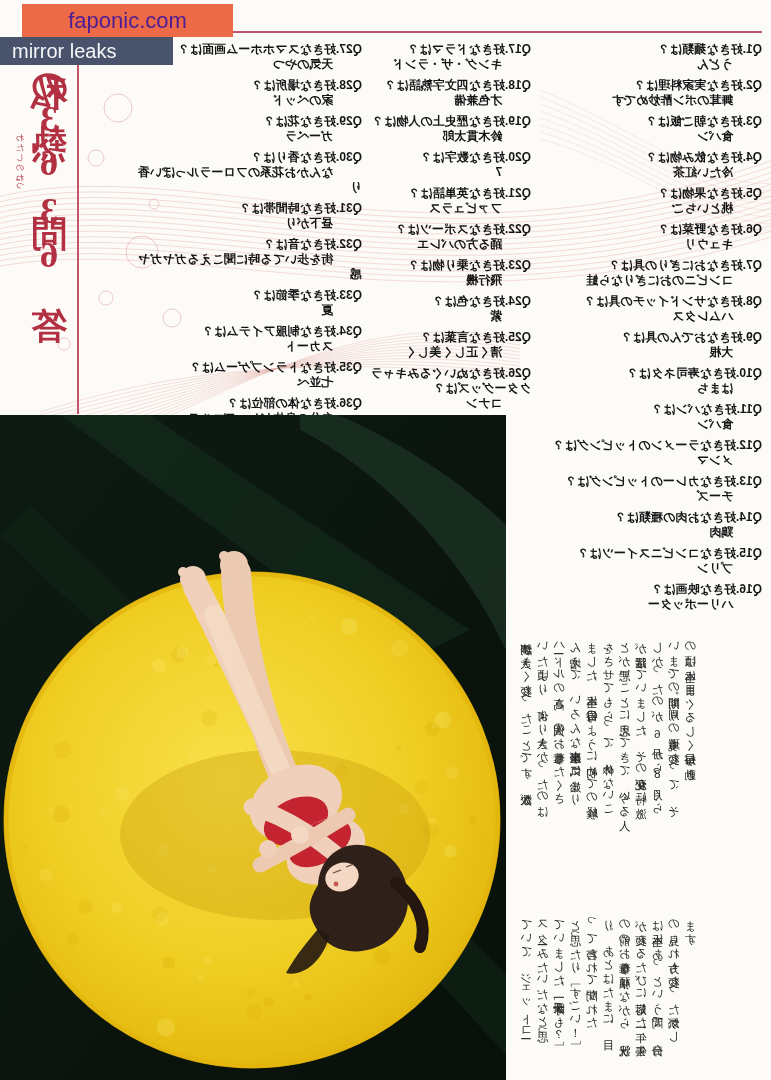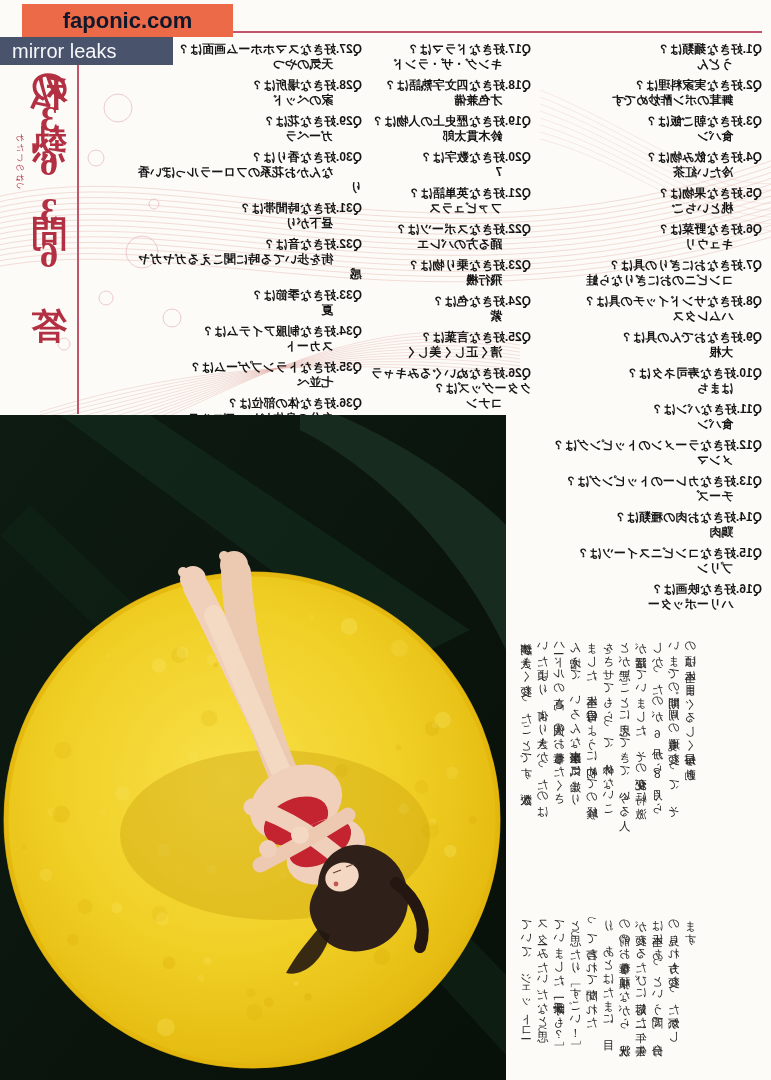--- a/index.html
+++ b/index.html
@@ -1,21 +1,21 @@
 <!DOCTYPE html>
 <html><head>
 <meta charset="utf-8">
 <style>
   html,body{margin:0;padding:0;}
   body{width:771px;height:1080px;background:#fcfbf8;overflow:hidden;position:relative;
        font-family:"Liberation Sans",sans-serif;}
   .abs{position:absolute;}
   
-  .wm1{left:22px;top:4px;width:211px;height:33px;background:#ec6a47;color:#0f172a;
-       font-size:22px;font-weight:700;display:flex;align-items:center;justify-content:center;z-index:60;}
+  .wm1{left:22px;top:4px;width:211px;height:33px;background:#ec6a47;color:#4c1d95;
+       font-size:22px;font-weight:400;display:flex;align-items:center;justify-content:center;z-index:60;}
   .wm2{left:0;top:37px;width:173px;height:28px;background:#49536b;color:#f6f7fa;
        font-size:20px;display:flex;align-items:center;padding-left:12px;box-sizing:border-box;z-index:60;}
   
   .vline{left:77px;top:32px;width:2px;height:382px;background:#c2556b;z-index:10;}
   .hline{left:78px;top:31px;width:684px;height:2px;background:#c2556b;z-index:10;}
   
   .vtitle{left:25px;top:46px;writing-mode:vertical-rl;text-orientation:upright;
           font-family:"Liberation Serif",serif;font-size:36px;font-weight:700;color:#b23042;
           letter-spacing:4px;transform:scaleX(-1);z-index:12;}
   .furi{left:16px;top:128px;writing-mode:vertical-rl;text-orientation:upright;font-size:8px;

